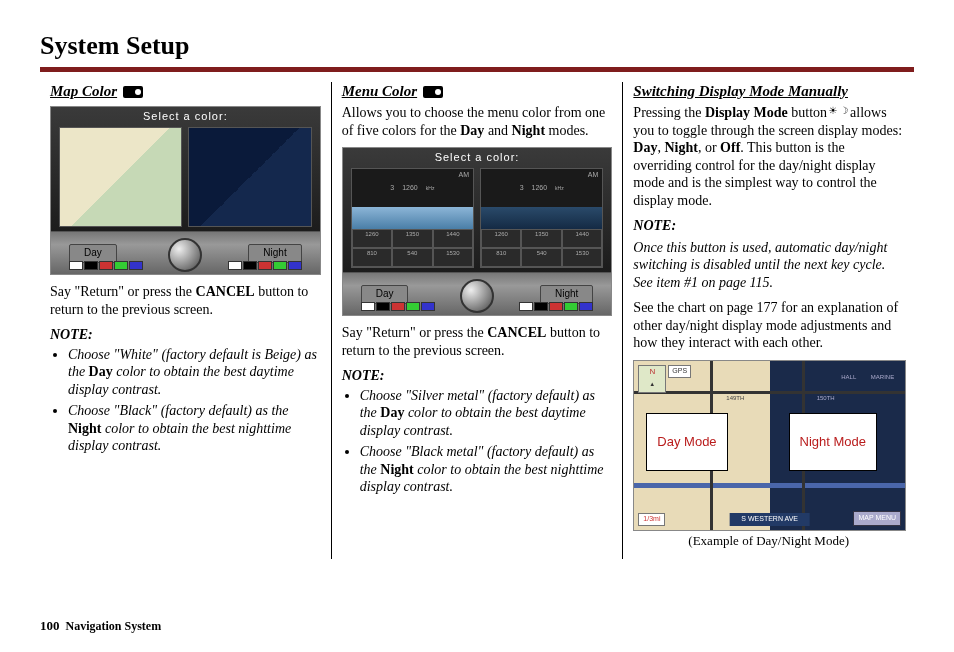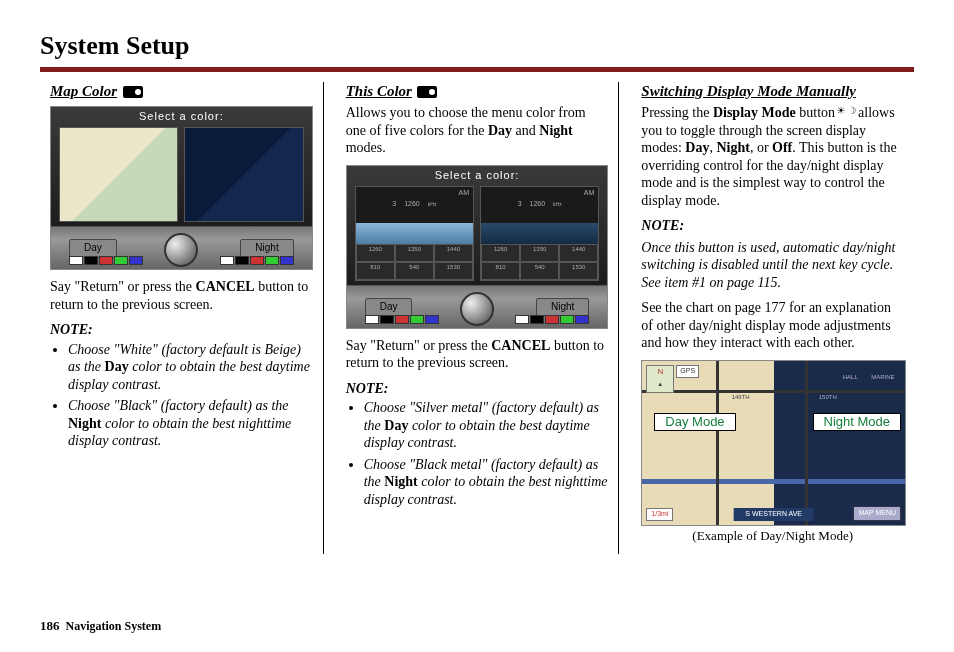--- a/index.html
+++ b/index.html
@@ -16,21 +16,21 @@
   }
   .page-title {
     font-size: 26px;
     font-weight: bold;
     border-bottom: 5px solid #7f1d1d;
     padding-bottom: 4px;
     margin-bottom: 10px;
   }
   .columns {
     display: flex;
-    gap: 12px;
+    gap: 0;
   }
   .col {
     flex: 1;
     padding: 0 10px;
     box-sizing: border-box;
   }
   .col:not(:last-child) {
     border-right: 1px solid #000;
   }
   .section-heading {
@@ -175,27 +175,27 @@
   .map-night-half {
     position: absolute;
     right: 0; top: 0;
     width: 50%; height: 100%;
     background: #1a2a4a;
   }
   .mode-label {
     position: absolute;
     top: 52px;
     background: #fff;
-    color: #15803d;
+    color: #b91c1c;
     border: 1px solid #000;
-    padding: 0 10px;
+    padding: 20px 10px;
     font-size: 13px;
   }
   .mode-label.day { left: 12px; }
-  .mode-label.night { right: 4px; }
+  .mode-label.night { right: 28px; }
   .map-road-h { position:absolute; left:0; right:0; height:3px; background:#333; }
   .map-road-v { position:absolute; top:0; bottom:0; width:3px; background:#333; }
   .map-compass {
     position: absolute;
     top: 4px; left: 4px;
     width: 26px; height: 26px;
     background: #dfe8c8;
     border: 1px solid #777;
     font-size: 8px;
     text-align: center;
@@ -297,21 +297,21 @@
         <span>Choose "White" (factory default is Beige) as the </span><span class="upright">Day</span><span> color to obtain the best daytime display contrast.</span>
       </li>
       <li>
         <span>Choose "Black" (factory default) as the </span><span class="upright">Night</span><span> color to obtain the best nighttime display contrast.</span>
       </li>
     </ul>
   </div>
 
   <div class="col">
     <div>
-      <span class="section-heading">This Color</span>
+      <span class="section-heading">Menu Color</span>
       <span class="voice-icon"></span>
     </div>
     <div class="body-text">
       <span>Allows you to choose the menu color from one of five colors for the </span><span class="bold">Day</span><span> and </span><span class="bold">Night</span><span> modes.</span>
     </div>
 
     <div class="figure">
       <div class="figure-title">Select a color:</div>
       <div class="screen-pair">
         <div class="mini-screen radio-day">
@@ -417,14 +417,14 @@
       <div class="scale-badge">1/3mi</div>
       <div class="street-label">S WESTERN AVE</div>
       <div class="mapmenu-badge">MAP MENU</div>
     </div>
     <div class="caption">(Example of Day/Night Mode)</div>
   </div>
 
 </div>
 
 <div class="footer">
-  <span class="pn">186</span>&nbsp;&nbsp;<span class="bold">Navigation System</span>
+  <span class="pn">100</span>&nbsp;&nbsp;<span class="bold">Navigation System</span>
 </div>
 
 </body></html>

